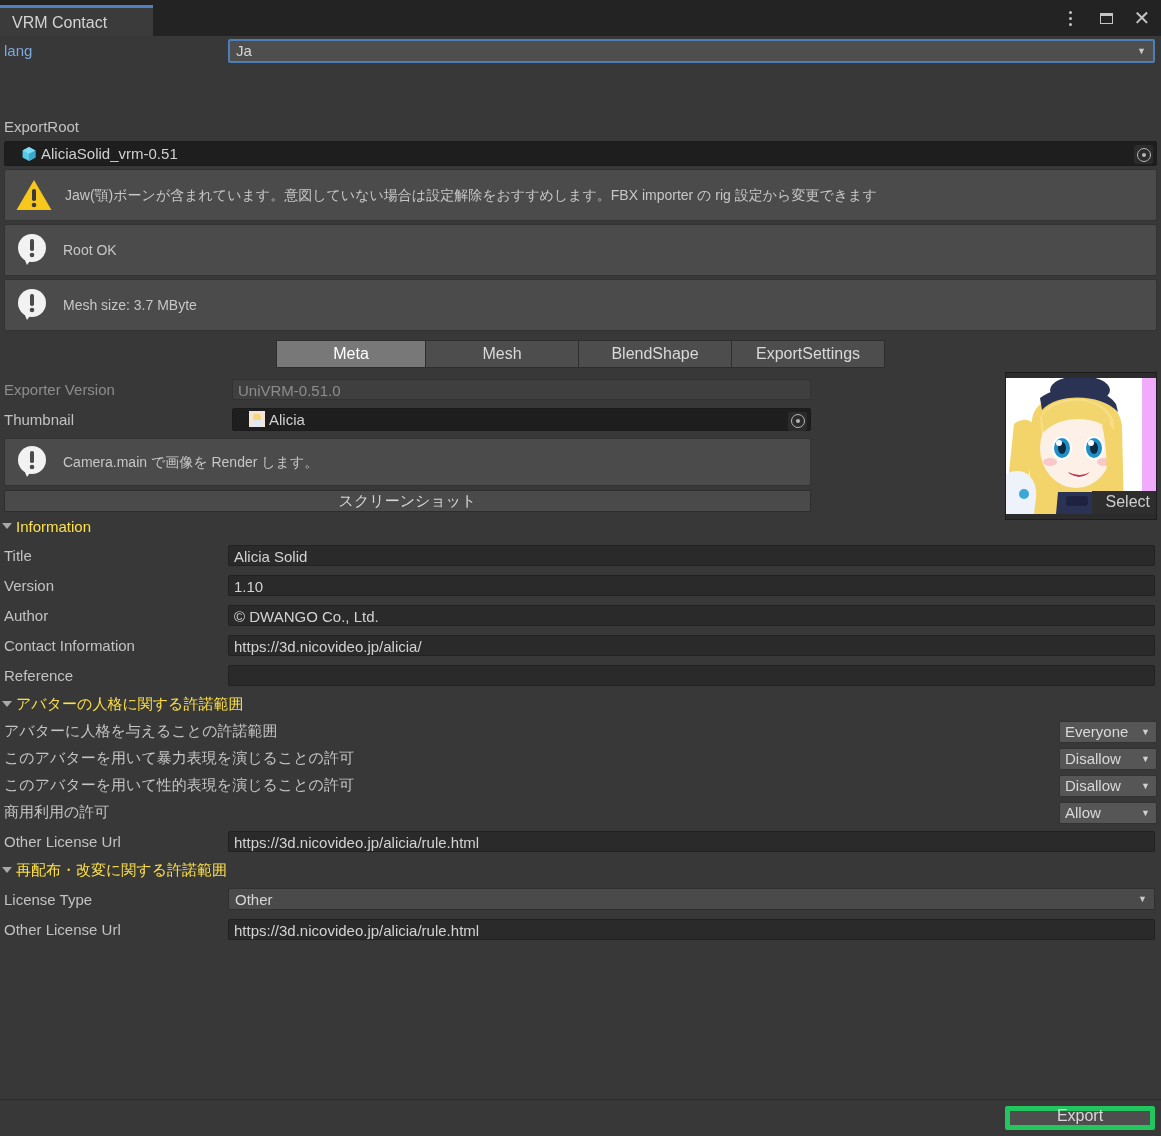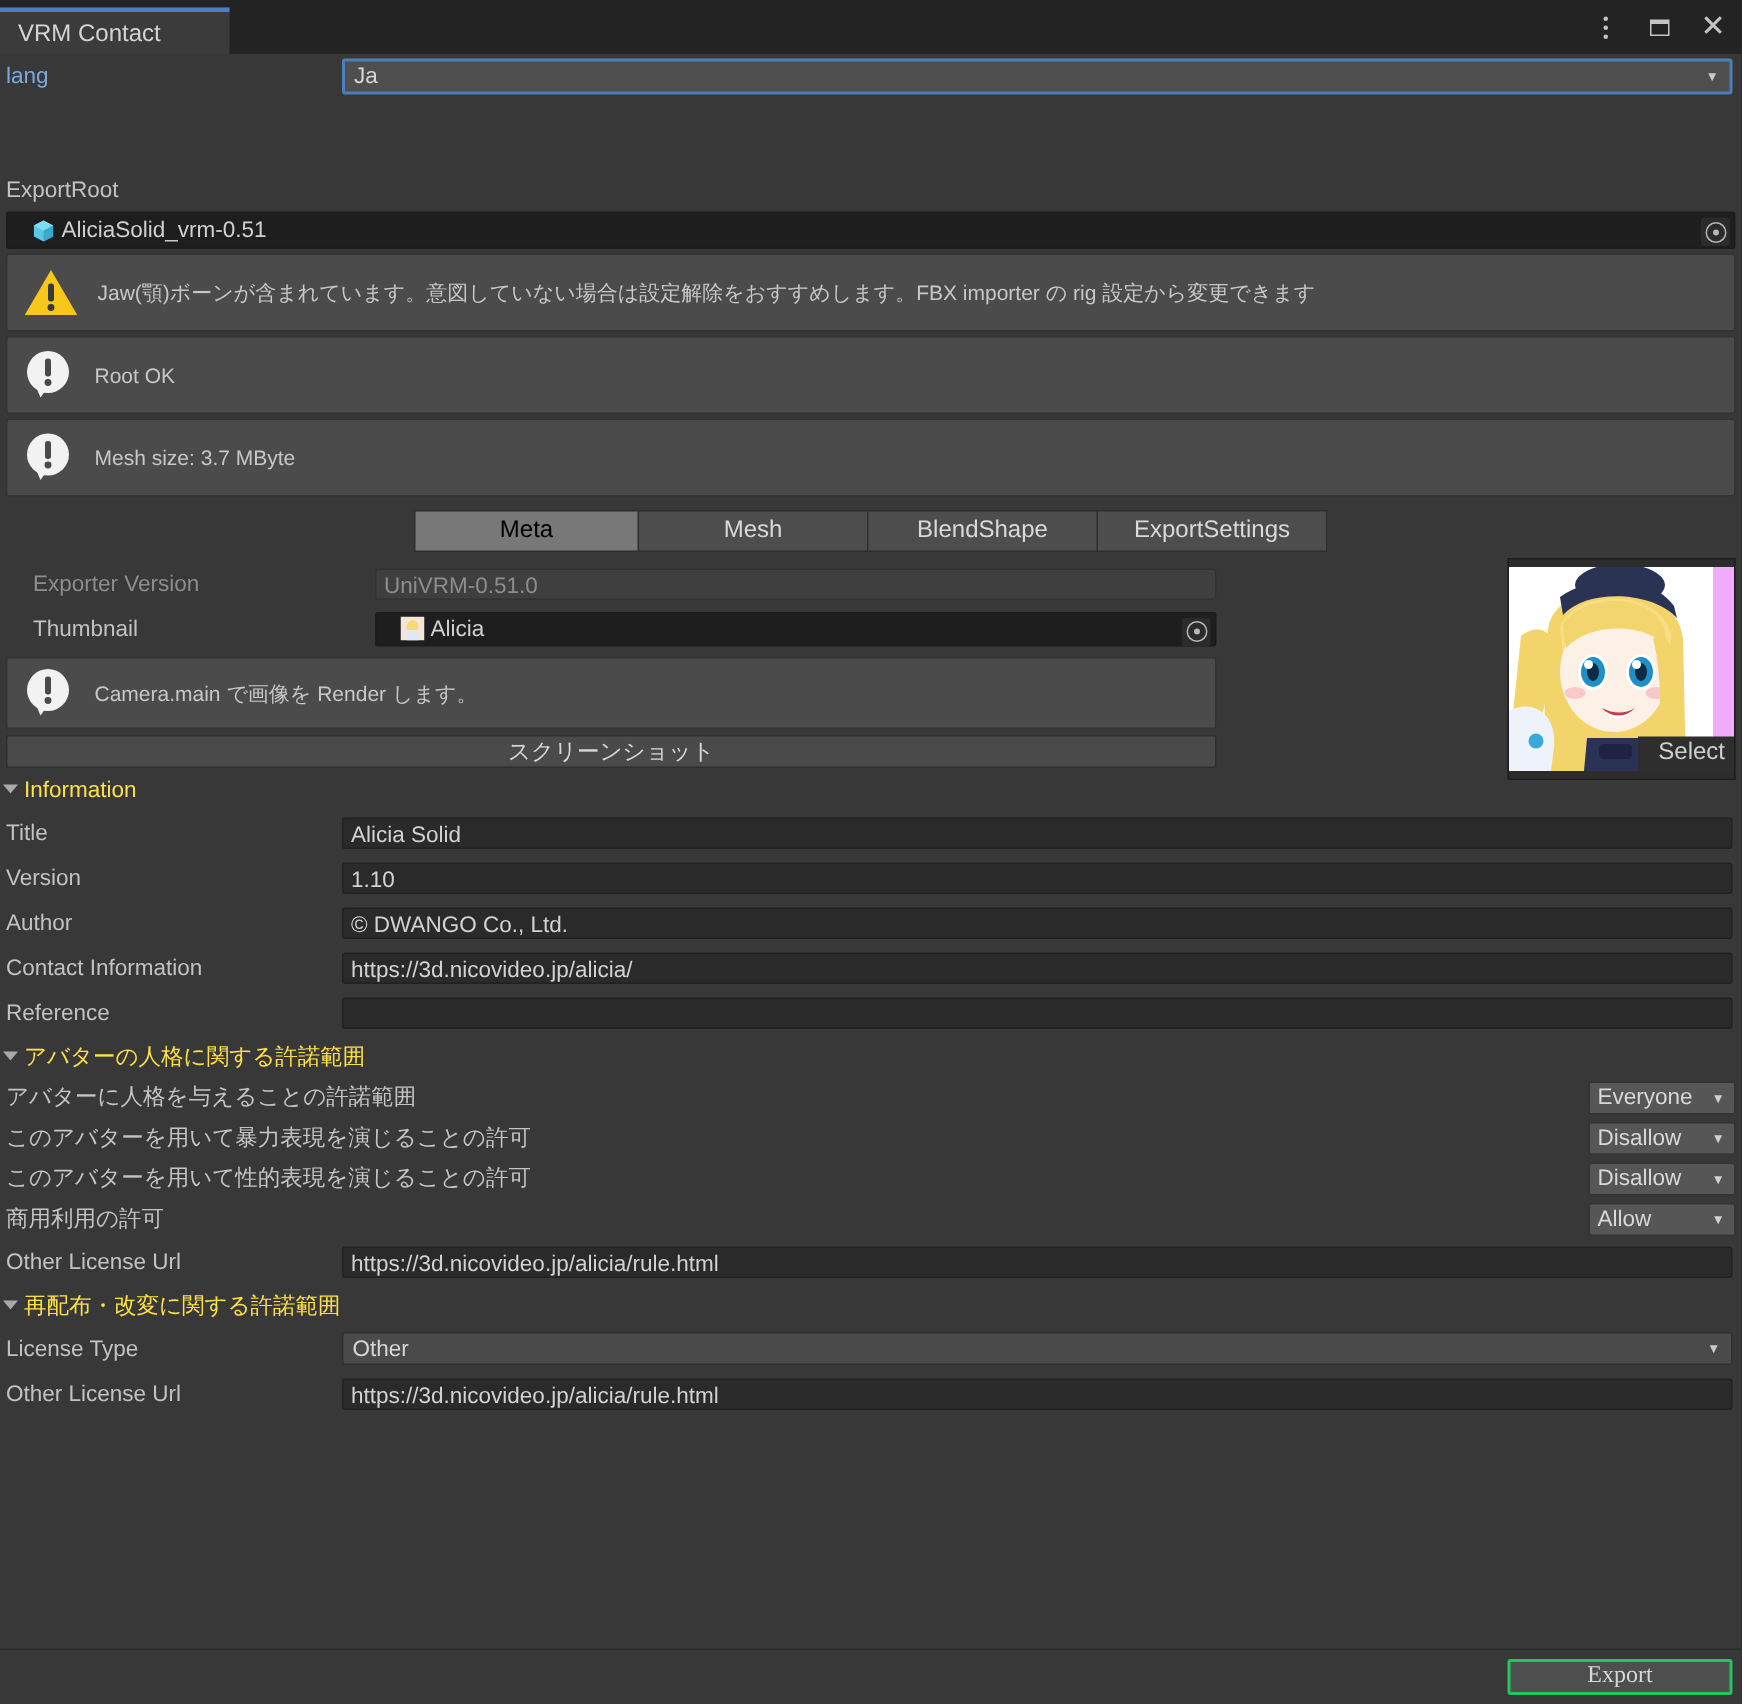--- a/index.html
+++ b/index.html
@@ -188,27 +188,27 @@
     border: 1px solid #2e2e2e;
     border-left-width: 0;
     color: #d9d9d9;
     font-size: 16px;
     display: flex;
     align-items: center;
     justify-content: center;
     box-sizing: border-box;
   }
   .tabbtn:first-child { border-left-width: 1px; }
-  .tabbtn.active { background: #787878; color: #000000; }
+  .tabbtn.active { background: #787878; color: #ffffff; }
 
   
   .meta-area { position: relative; padding-top: 6px; }
   .meta-left { width: 815px; }
   .meta-left .lbl { width: 228px; }
-  .meta-left .row { padding-left: 4px; padding-right: 4px; margin-left: 18px;}
+  .meta-left .row { padding-left: 4px; padding-right: 4px;}
 
   .thumbnail-panel {
     position: absolute;
     right: 4px;
     top: 4px;
     width: 152px;
     height: 148px;
     background: #2c2c2c;
     border: 1px solid #1d1d1d;
     box-sizing: border-box;
@@ -302,29 +302,28 @@
     background: #383838;
     border-top: 1px solid #2b2b2b;
   }
   .export-btn {
     position: absolute;
     right: 6px;
     top: 6px;
     width: 150px;
     height: 24px;
     background: #4e4e4e;
-    border: 2px solid #22c55e;
+    border: 5px solid #22c55e;
     border-radius: 2px;
     color: #d8d8d8;
     font-size: 16px;
     display: flex;
-    align-items: flex-start;
+    align-items: flex-end;
     justify-content: center;
     box-sizing: border-box;
-    font-family: Liberation Serif, serif;
   }
 </style>
 </head>
 <body>
 
 <div class="titlebar">
   <div class="tab">
     <span>VRM Contact</span>
   </div>
   <div class="win-controls">

